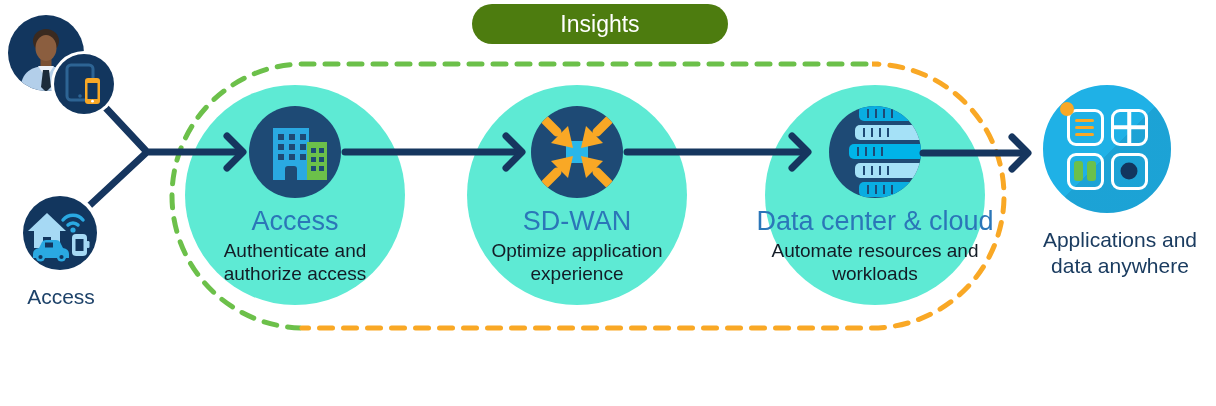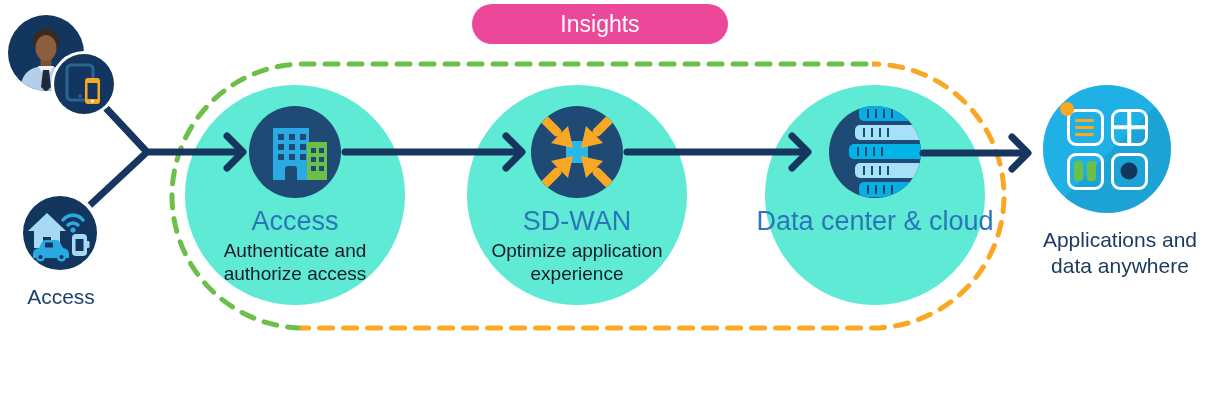--- a/index.html
+++ b/index.html
@@ -14,21 +14,21 @@
   #stage-dc{left:765px;}
   .icon-circle{position:absolute;left:64px;top:21px;width:92px;height:92px;border-radius:50%;
     background:#1E4A75;overflow:hidden;}
   .stage-title{position:absolute;top:121px;left:-20px;width:260px;text-align:center;
     font-size:27px;color:#2B76B8;white-space:nowrap;}
   .stage-sub{position:absolute;top:154px;left:5px;width:210px;text-align:center;
     font-size:19px;line-height:1.22;color:#131C26;}
   
   .pill{position:absolute;border-radius:21px;color:#fff;font-size:23px;
     display:flex;align-items:center;justify-content:center;}
-  #pill-insights{left:472px;top:4px;width:256px;height:40px;background:#ec4899;}
+  #pill-insights{left:472px;top:4px;width:256px;height:40px;background:#4d7c0f;}
   #pill-automation{left:468px;top:357px;width:264px;height:42px;background:#F9A825;}
   
   .src-label{position:absolute;width:110px;text-align:center;font-size:21px;color:#1D4269;}
   #users-label{left:5px;top:124px;}
   #things-label{left:6px;top:285px;}
   .icon-abs{position:absolute;}
   #users-avatar{left:8px;top:15px;width:76px;height:76px;}
   #user-devices{left:51px;top:51px;width:66px;height:66px;}
   #things-circle{left:19px;top:192px;width:82px;height:82px;}
   
@@ -140,20 +140,21 @@
           <i></i>
         </div>
       <div class="srv" id="srv4">
           <i></i>
         </div>
       <div class="srv" id="srv5">
           <i></i>
         </div>
     </div>
     <div class="stage-title">Data center &amp; cloud</div>
+    <div class="stage-sub">Automate resources and workloads</div>
   </div>
 
   <svg id="connector-layer" width="1216" height="406" viewBox="0 0 1216 406">
 
     <path d="M866 64 H304 A132 132 0 0 0 304 328" fill="none" stroke="#6CC04A" stroke-width="5" stroke-dasharray="13 11" stroke-linecap="round"></path>
 
     <path d="M878 64 H872 A132 132 0 0 1 872 328 H302" fill="none" stroke="#F9A825" stroke-width="5" stroke-dasharray="13 11" stroke-linecap="round"></path>
 
     <g stroke="#16365F" stroke-width="7" fill="none" stroke-linecap="round" stroke-linejoin="round">
       <path d="M104 106 L147 152 M89 206 L147 152 M147 152 H241"></path>

